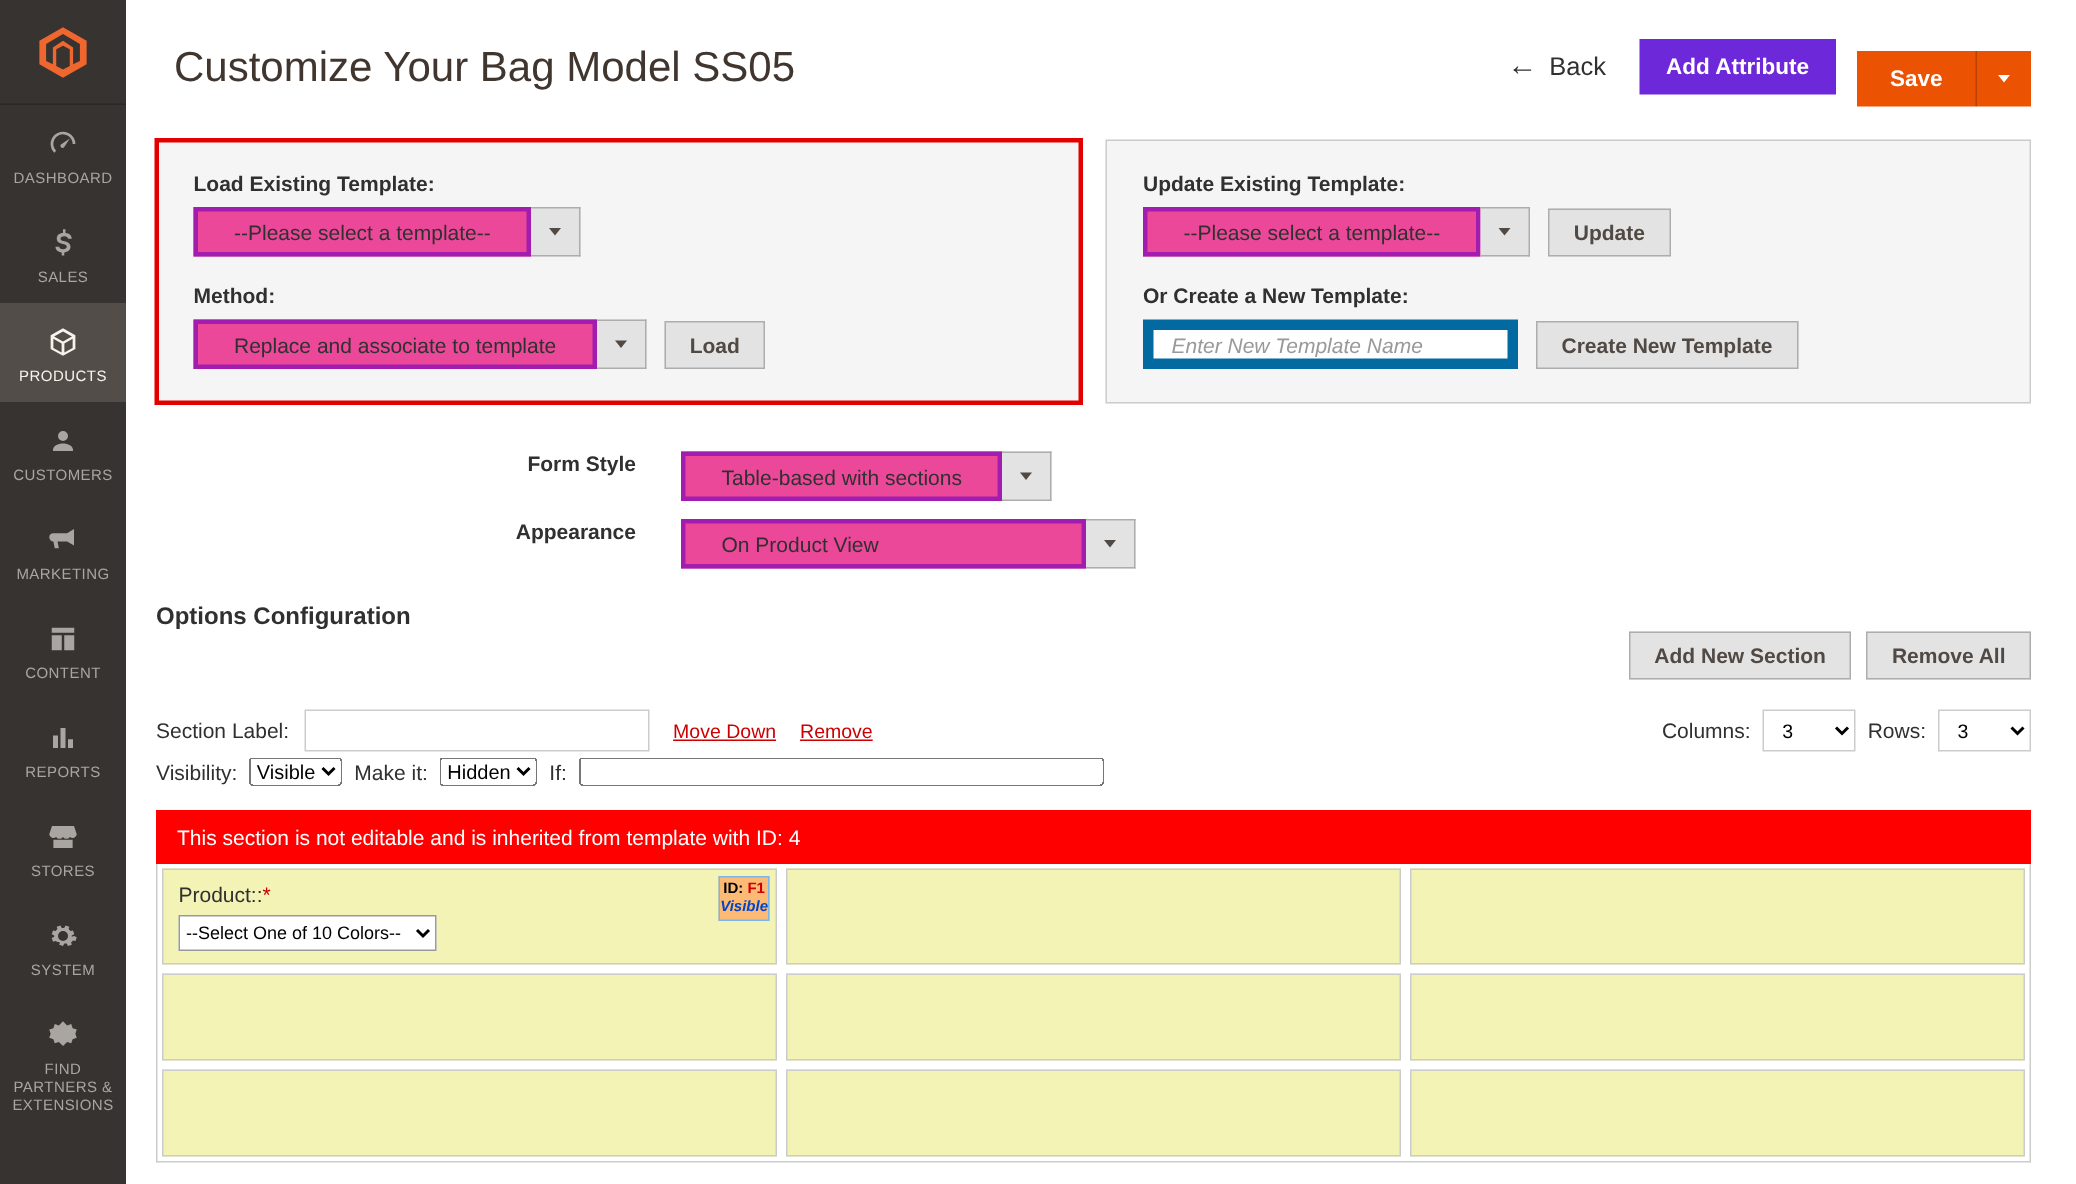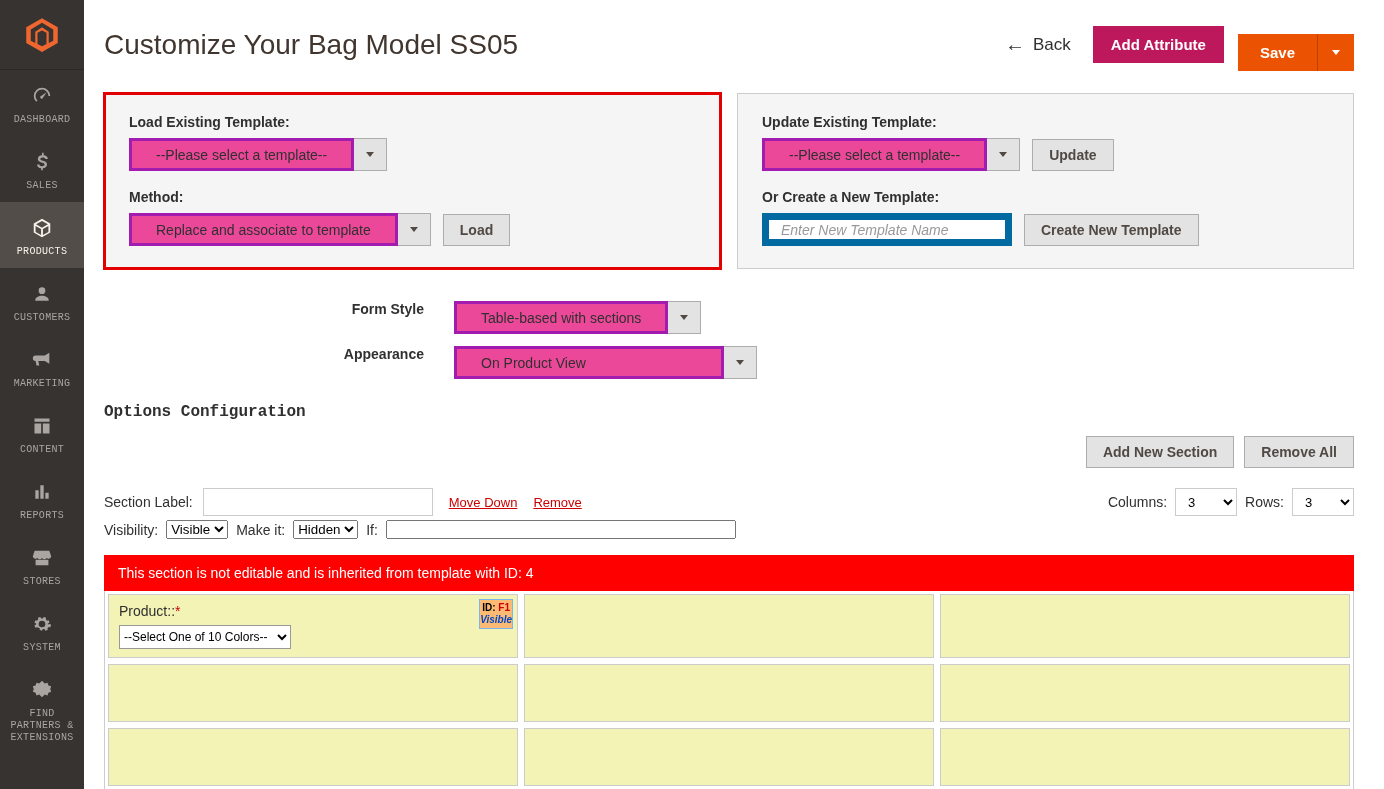--- a/index.html
+++ b/index.html
@@ -3,35 +3,35 @@
 <meta charset="utf-8">
 <style>
 * { box-sizing: border-box; margin: 0; padding: 0; }
 body { font-family: 'Helvetica Neue', Helvetica, Arial, sans-serif; font-size: 13px; color: #303030; background: #fff; }
 .app { display: flex; min-height: 789px; }
 
 
 .sidebar { width: 84px; background: #373330; color: #aaa; display: flex; flex-direction: column; flex-shrink: 0; }
 .logo-cell { height: 70px; display: flex; align-items: center; justify-content: center; border-bottom: 1px solid #2a2724; }
 .logo-cell svg { width: 36px; height: 36px; }
-.nav-item { display: flex; flex-direction: column; align-items: center; justify-content: center; padding: 12px 4px 10px; cursor: pointer; text-align: center; color: #aaa5a0; font-family: Liberation Mono, monospace; }
+.nav-item { display: flex; flex-direction: column; align-items: center; justify-content: center; padding: 12px 4px 10px; cursor: pointer; text-align: center; color: #aaa5a0; }
 .nav-item.active { background: #524d49; color: #f7f3eb; }
 .nav-item .icon { height: 28px; display: flex; align-items: center; justify-content: center; margin-bottom: 4px; }
 .nav-item .label { font-size: 10px; letter-spacing: 0.3px; line-height: 1.2; }
 .nav-item svg { fill: currentColor; }
 
 
 .main { flex: 1; display: flex; flex-direction: column; }
-.header { display: flex; align-items: center; padding: 18px 30px 22px 20px; }
+.header { display: flex; align-items: center; padding: 18px 30px 22px 32px; }
 .page-title { font-size: 28px; font-weight: 400; color: #41362f; flex: 1; }
 .header-actions { display: flex; align-items: center; gap: 14px; }
 .back-link { display: flex; align-items: center; gap: 8px; font-size: 17px; color: #303030; cursor: pointer; margin-right: 8px; }
 .back-link .arrow { font-size: 20px; }
 .btn { border: none; cursor: pointer; font-size: 15px; padding: 10px 18px; font-weight: 600; }
-.btn-dark { background: #be185d; color: #fff; }
+.btn-dark { background: #6d28d9; color: #fff; }
 .btn-orange { background: #eb5202; color: #fff; display: flex; align-items: stretch; padding: 0; margin-top: 16px; }
 .btn-orange .lbl { padding: 10px 22px; }
 .btn-orange .drop { padding: 10px 14px; border-left: 1px solid rgba(0,0,0,0.2); display: flex; align-items: center; }
 .btn-gray { background: #e3e3e3; color: #514943; border: 1px solid #adadad; padding: 7px 16px; font-size: 14px; font-weight: 600; }
 
 
 .content { padding: 0 30px 30px 20px; }
 .template-row { display: flex; gap: 16px; margin-bottom: 32px; }
 .fieldset { background: #f5f5f5; border: 1px solid #ccc; padding: 20px 24px 22px; flex: 1; }
 .fieldset.highlighted { outline: 3px solid #e20000; outline-offset: -2px; }
@@ -44,21 +44,21 @@
 .select-mock { display: flex; align-items: center; min-width: 220px; }
 .select-btn { width: 33px; height: 33px; background: #e3e3e3; border: 1px solid #adadad; border-left: none; display: flex; align-items: center; justify-content: center; cursor: pointer; }
 .select-btn::after { content: ""; border-left: 4px solid transparent; border-right: 4px solid transparent; border-top: 5px solid #514943; }
 input.text-input { background: #fff; border: 7px solid #0369a1; height: 33px; padding: 0 12px; font-size: 14px; width: 250px; }
 input.text-input::placeholder { color: #999; font-style: italic; }
 
 
 .form-row { display: flex; align-items: flex-start; margin-bottom: 12px; }
 .form-row .lbl { width: 350px; text-align: right; padding-right: 30px; font-size: 14px; font-weight: 600; color: #303030; }
 
-.section-heading { font-size: 16px; font-weight: 700; color: #303030; margin: 24px 0 15px; font-family: Liberation Mono, monospace; }
+.section-heading { font-size: 16px; font-weight: 700; color: #303030; margin: 24px 0 0; }
 
 
 .section-actions { display: flex; justify-content: flex-end; gap: 10px; margin-bottom: 20px; }
 
 
 .sect-config { display: flex; align-items: center; flex-wrap: wrap; gap: 8px 10px; margin-bottom: 4px; font-size: 14px; }
 .sect-config .mini-label { color: #303030; }
 .sect-config input.sm, .sect-config select.sm { border: 1px solid #ccc; height: 28px; padding: 0 8px; font-size: 13px; background: #fff; }
 .sect-config input.section-label-input { width: 230px; }
 .sect-config select.sm { padding-right: 24px; }

